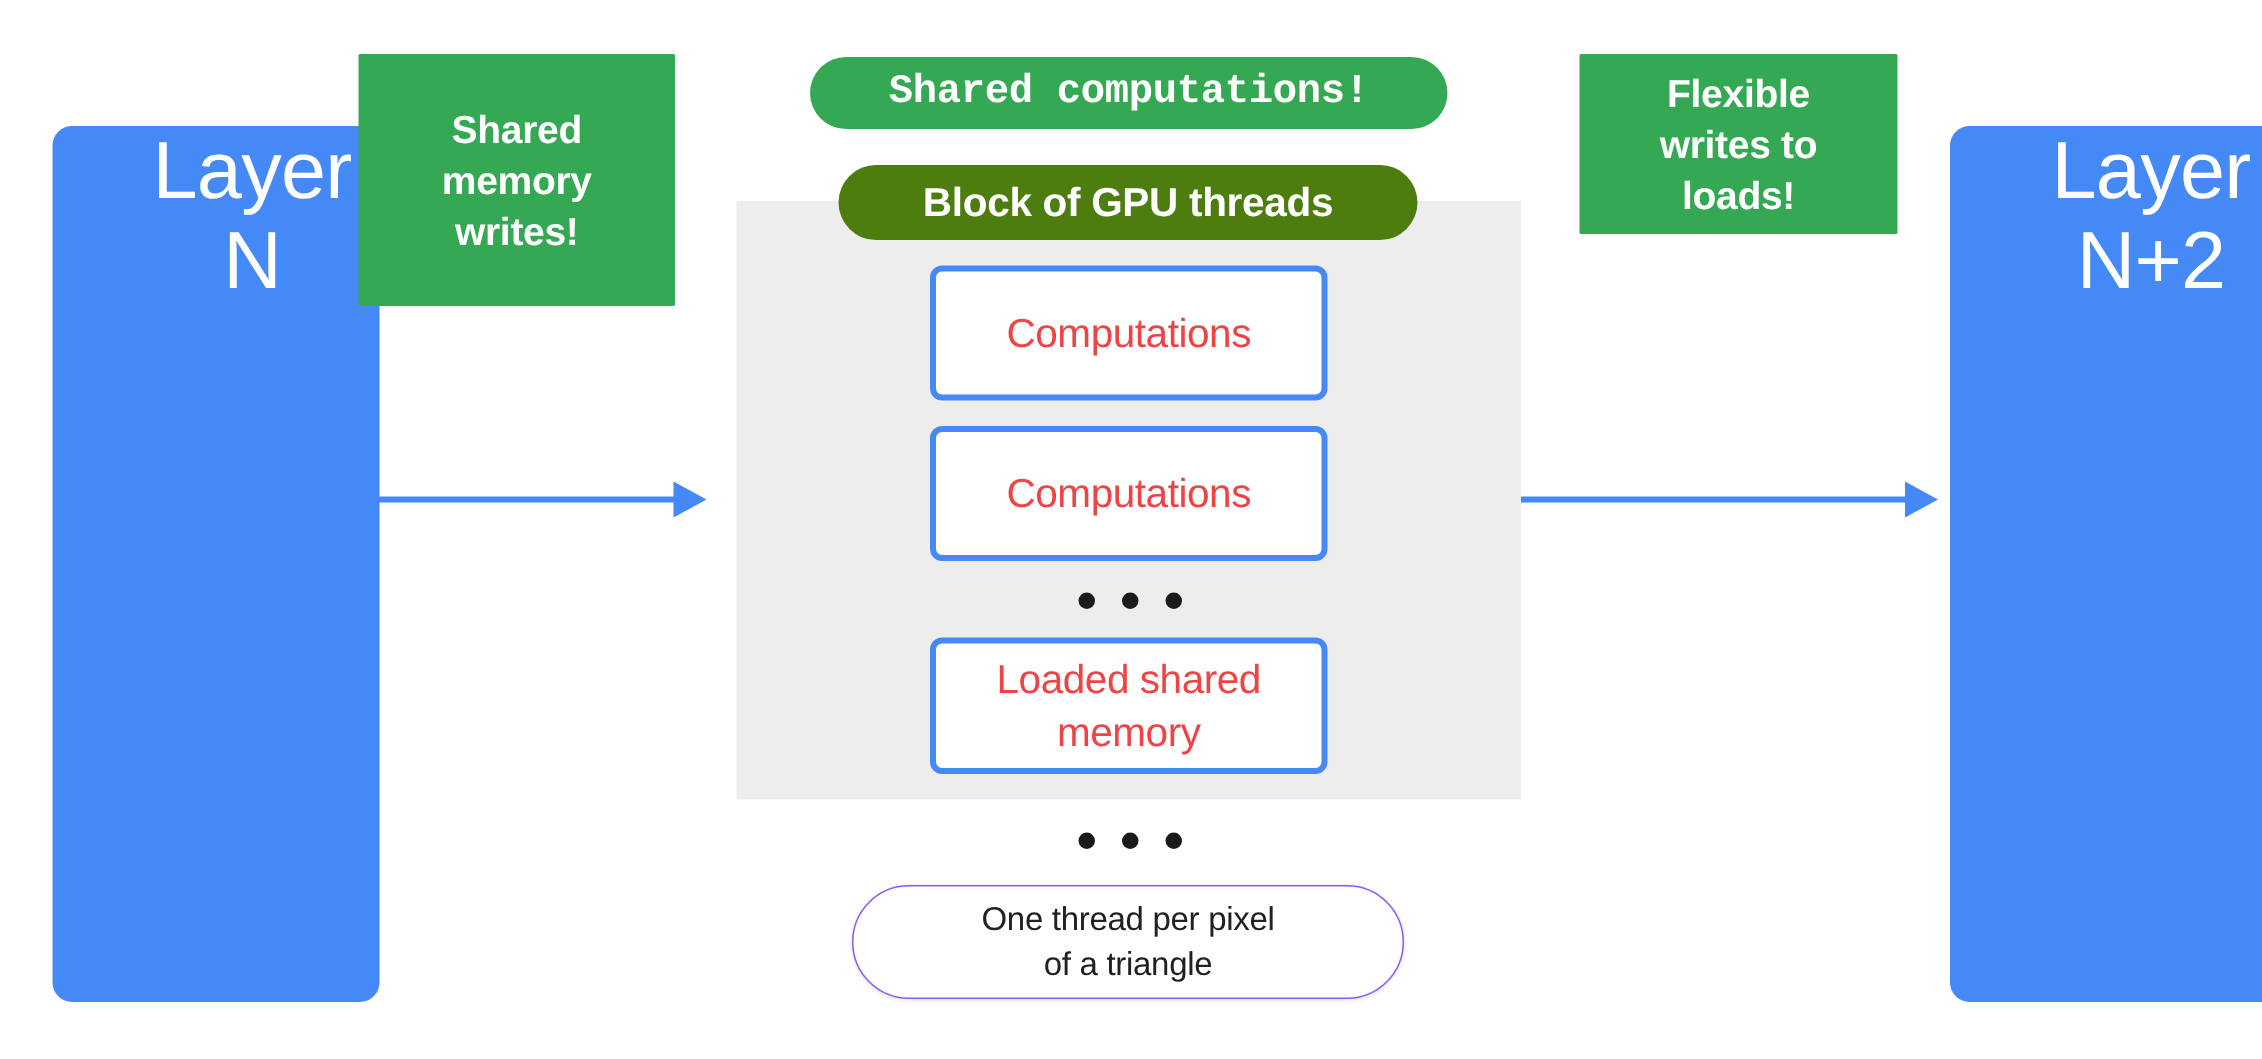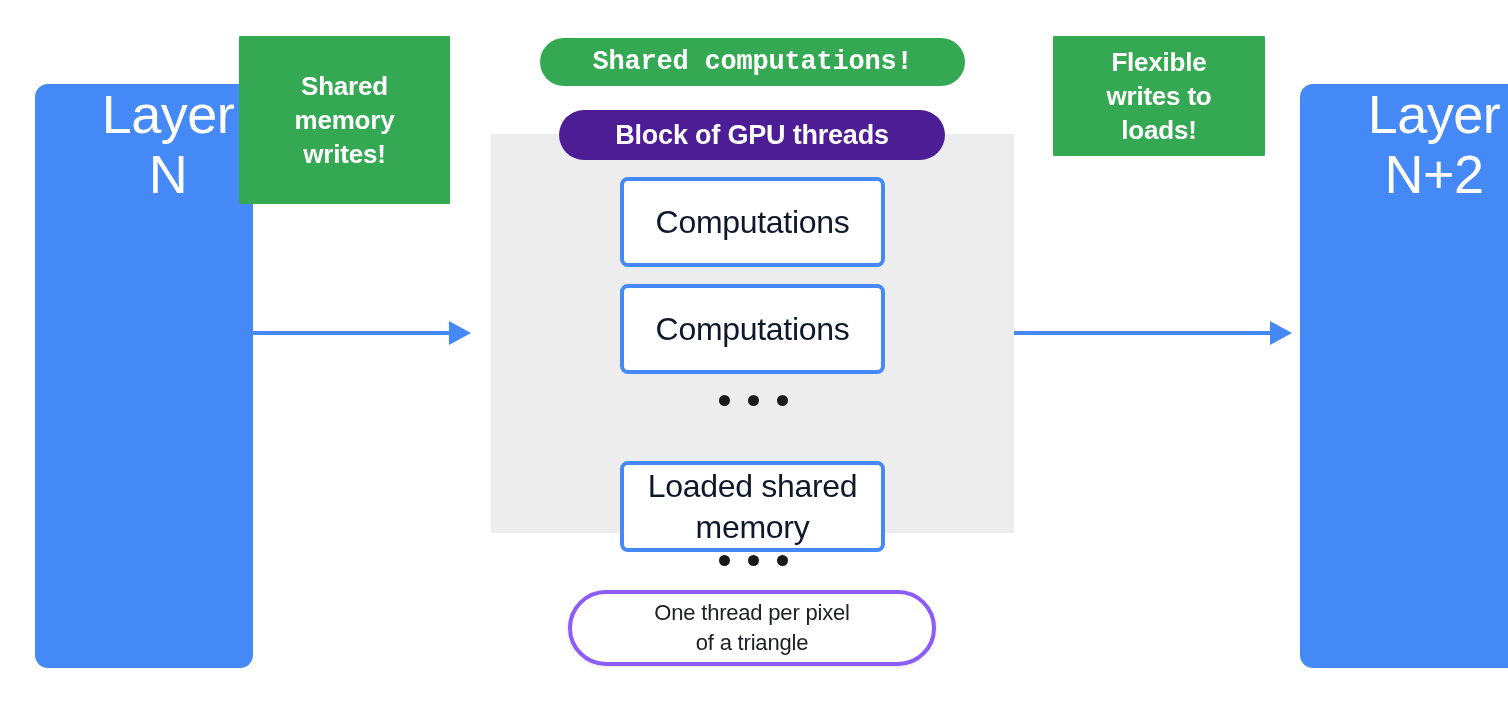--- a/index.html
+++ b/index.html
@@ -71,50 +71,50 @@
     letter-spacing: -0.2px;
     white-space: nowrap;
   }
   #pill-shared-computations {
     left: 540px; top: 38px; width: 425px; height: 48px;
     background: #34A853;
     font-family: Liberation Mono, monospace;
   }
   #pill-block-gpu-threads {
     left: 559px; top: 110px; width: 386px; height: 50px;
-    background: #4c1d95;
+    background: #4d7c0f;
   }
 
   
   #gpu-block {
     position: absolute;
     left: 491px; top: 134px;
     width: 523px; height: 399px;
     background: #EDEDED;
   }
 
   
   .thread-box {
     position: absolute;
     background: #ffffff;
     border: 4px solid #4589F7;
     border-radius: 8px;
     display: flex;
     align-items: center;
     justify-content: center;
     text-align: center;
-    color: #0f172a;
-    font-size: 32px;
+    color: #ef4444;
+    font-size: 27px;
     line-height: 1.28;
     letter-spacing: -0.3px;
     box-sizing: border-box;
   }
   #thread-box-0 { left: 620px; top: 177px; width: 265px; height: 90px; }
   #thread-box-1 { left: 620px; top: 284px; width: 265px; height: 90px; }
-  #thread-box-2 { left: 620px; top: 425px; width: 265px; height: 91px; margin-top: 36px; }
+  #thread-box-2 { left: 620px; top: 425px; width: 265px; height: 91px; }
 
   
   .dots-row {
     position: absolute;
     display: flex;
     align-items: center;
     gap: 18px;
   }
   .dots-row .dot {
     width: 11px;
@@ -124,21 +124,21 @@
   }
   #dots-inner { left: 719px; top: 395px; }
   #dots-outer { left: 719px; top: 555px; }
 
   
   #note-pill {
     position: absolute;
     left: 568px; top: 590px;
     width: 368px; height: 76px;
     background: #ffffff;
-    border: 4px solid #8b5cf6;
+    border: 1px solid #8b5cf6;
     border-radius: 999px;
     box-shadow: 0 1px 3px rgba(60,64,67,0.13), 0 0 2px rgba(60,64,67,0.08);
     display: flex;
     align-items: center;
     justify-content: center;
     text-align: center;
     color: #202124;
     font-size: 22px;
     line-height: 1.35;
     letter-spacing: -0.2px;

